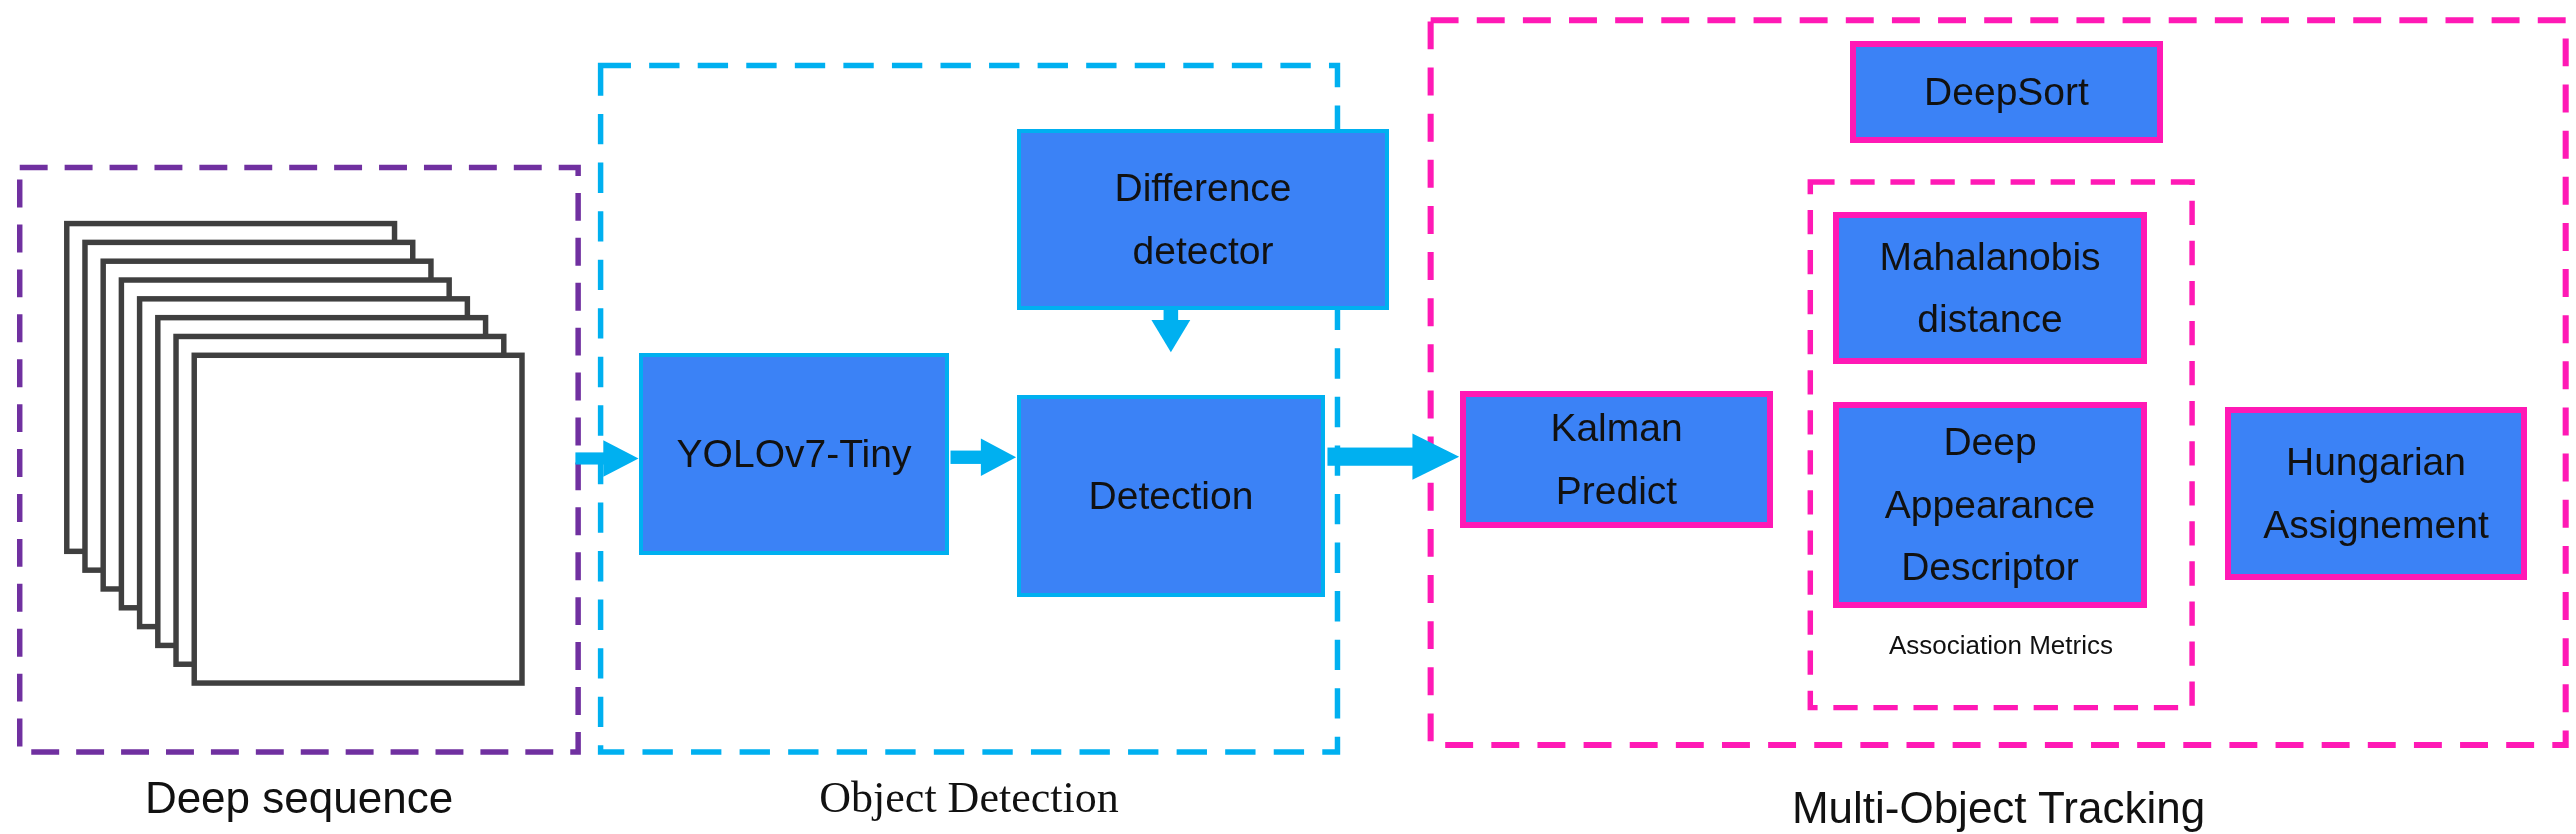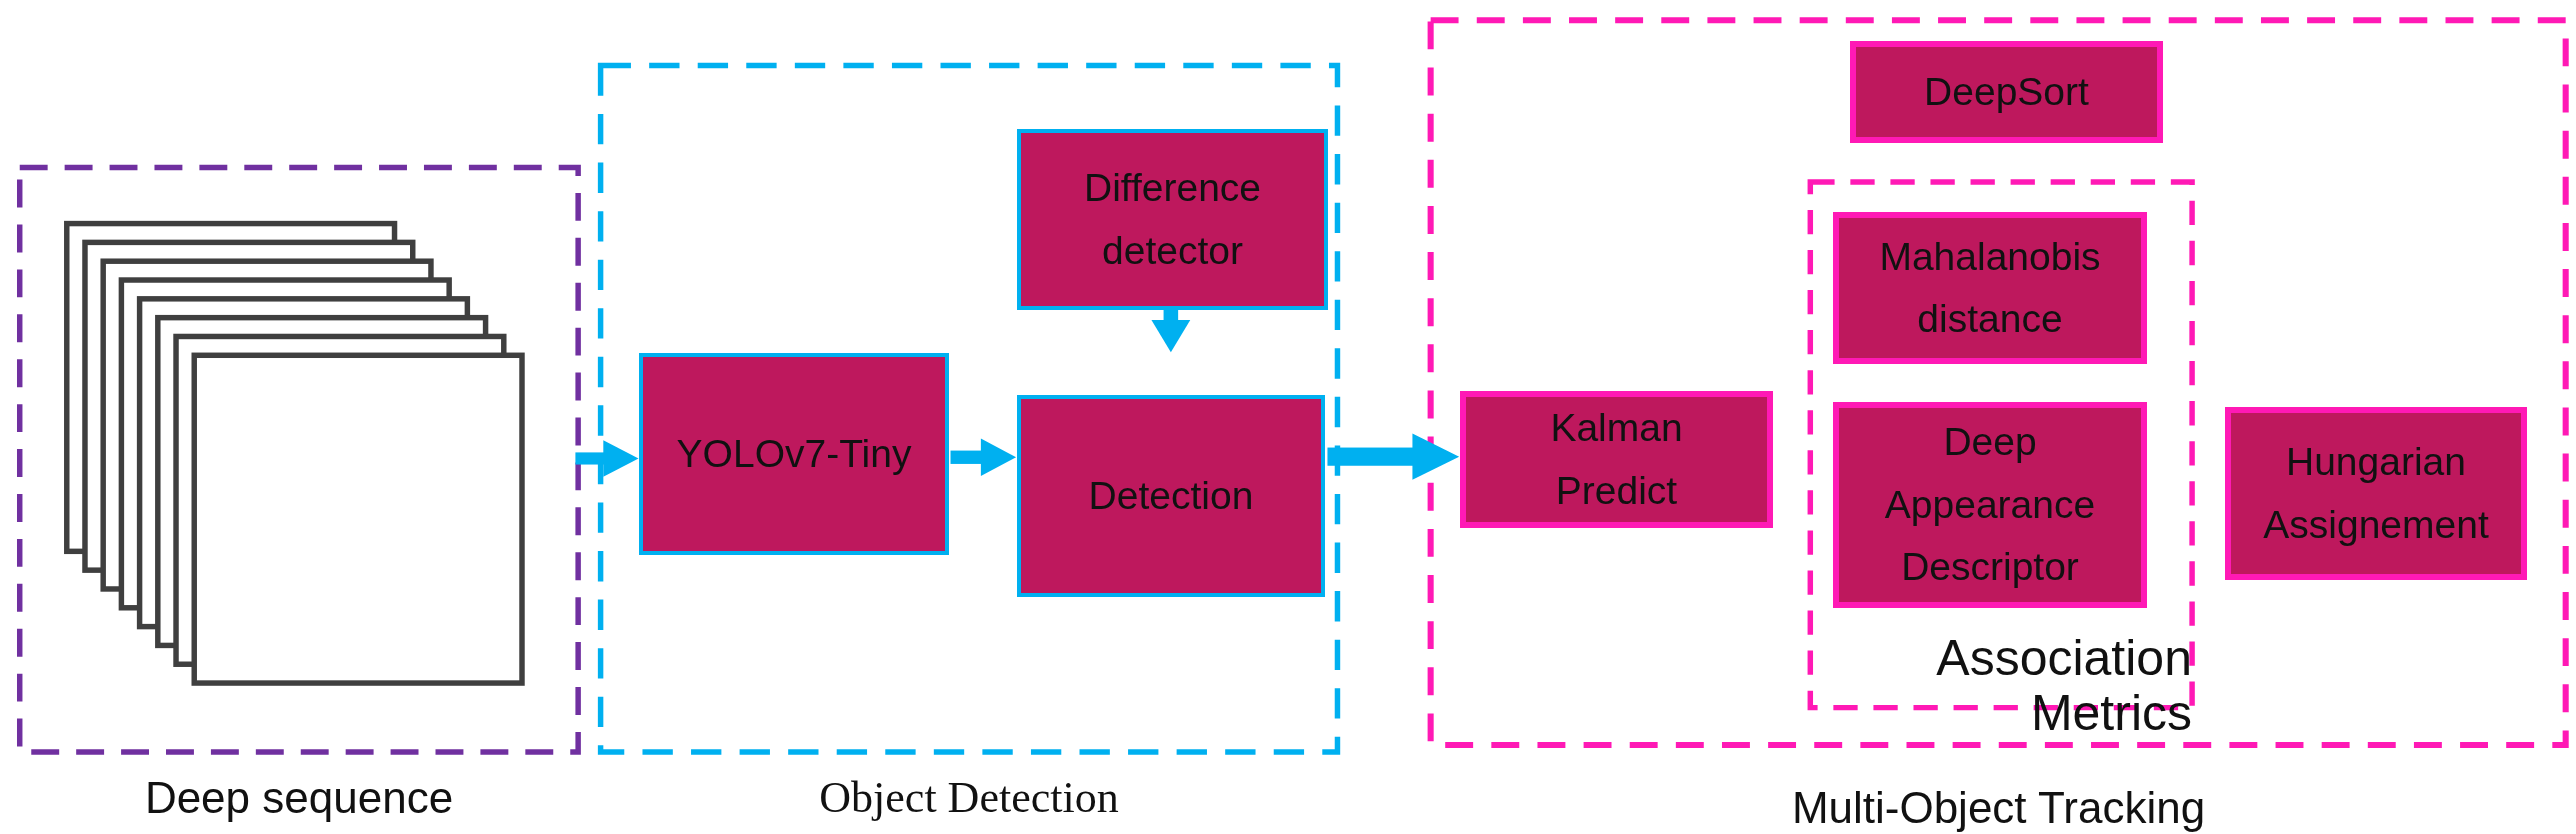--- a/index.html
+++ b/index.html
@@ -23,41 +23,41 @@
   .sw-purple{stroke:var(--c-purple);fill:none;}
   .sw-cyan{stroke:var(--c-cyan);fill:none;}
   .sw-magenta{stroke:var(--c-magenta);fill:none;}
   .frame-sq{stroke:var(--c-frame);fill:#FFFFFF;}
   .fill-cyan{fill:var(--c-cyan);stroke:none;}
   .node{
     position:absolute;
     display:flex;align-items:center;justify-content:center;
     text-align:center;
     box-sizing:border-box;
-    background:#be185d;
+    background:#3b82f6;
   }
   .node.cyan{border:4.9px solid var(--c-cyan);}
   .node.magenta{border:6px solid var(--c-magenta);}
   .node-label{
     white-space:pre-line;
     font-size:39px;
     line-height:1.6;
     color:var(--c-text);
   }
   .zone-label{
     position:absolute;
     text-align:center;
     font-size:44px;
     line-height:1.1;
     color:var(--c-text);
   }
   .sub-label{
     position:absolute;
-    text-align:right;
-    font-size:50px;
+    text-align:center;
+    font-size:26px;
     line-height:1.1;
     color:var(--c-text);
   }
 </style>
 </head>
 <body>
 
 <div id="canvas">
 
   <svg id="shapes" viewBox="0 0 4244 1375" xmlns="http://www.w3.org/2000/svg">
@@ -92,21 +92,21 @@
     </g>
     <g>
       <rect class="fill-cyan" x="2187" y="737" width="142" height="30"></rect>
       <polygon class="fill-cyan" points="2327,714 2327,790 2404,752"></polygon>
     </g>
   </svg>
 
   <div class="node cyan" style="left:639px;top:353px;width:310px;height:202px;">
     <span class="node-label">YOLOv7-Tiny</span>
   </div>
-  <div class="node cyan" style="left:1017px;top:129px;width:311px;height:181px;">
+  <div class="node cyan" style="left:1017px;top:129px;width:372px;height:181px;">
     <span class="node-label">Difference
 detector</span>
   </div>
   <div class="node cyan" style="left:1017px;top:353px;width:308px;height:202px;margin-top:42px;">
     <span class="node-label">Detection</span>
   </div>
 
   <div class="node magenta" style="left:1850px;top:41px;width:313px;height:102px;">
     <span class="node-label">DeepSort</span>
   </div>

